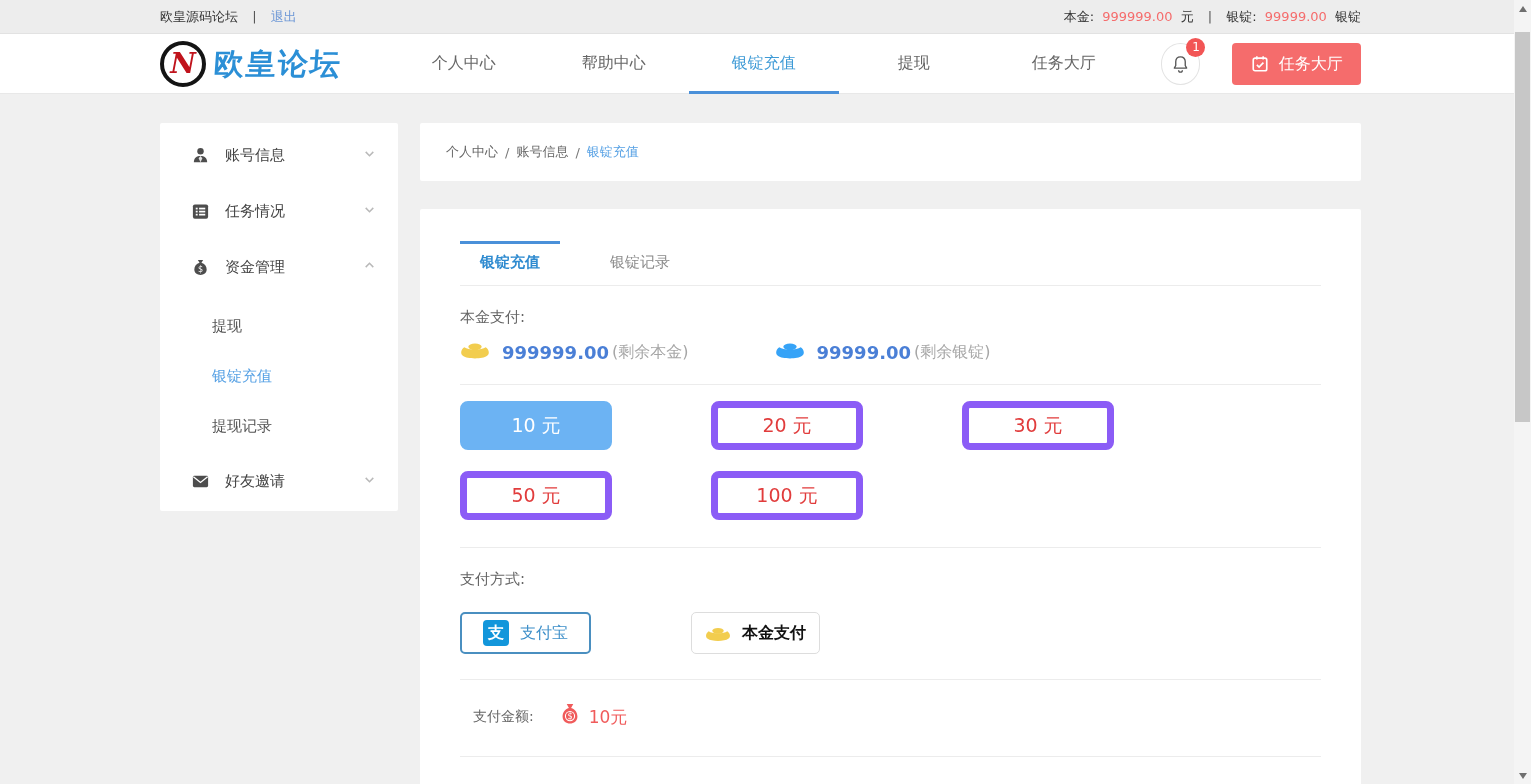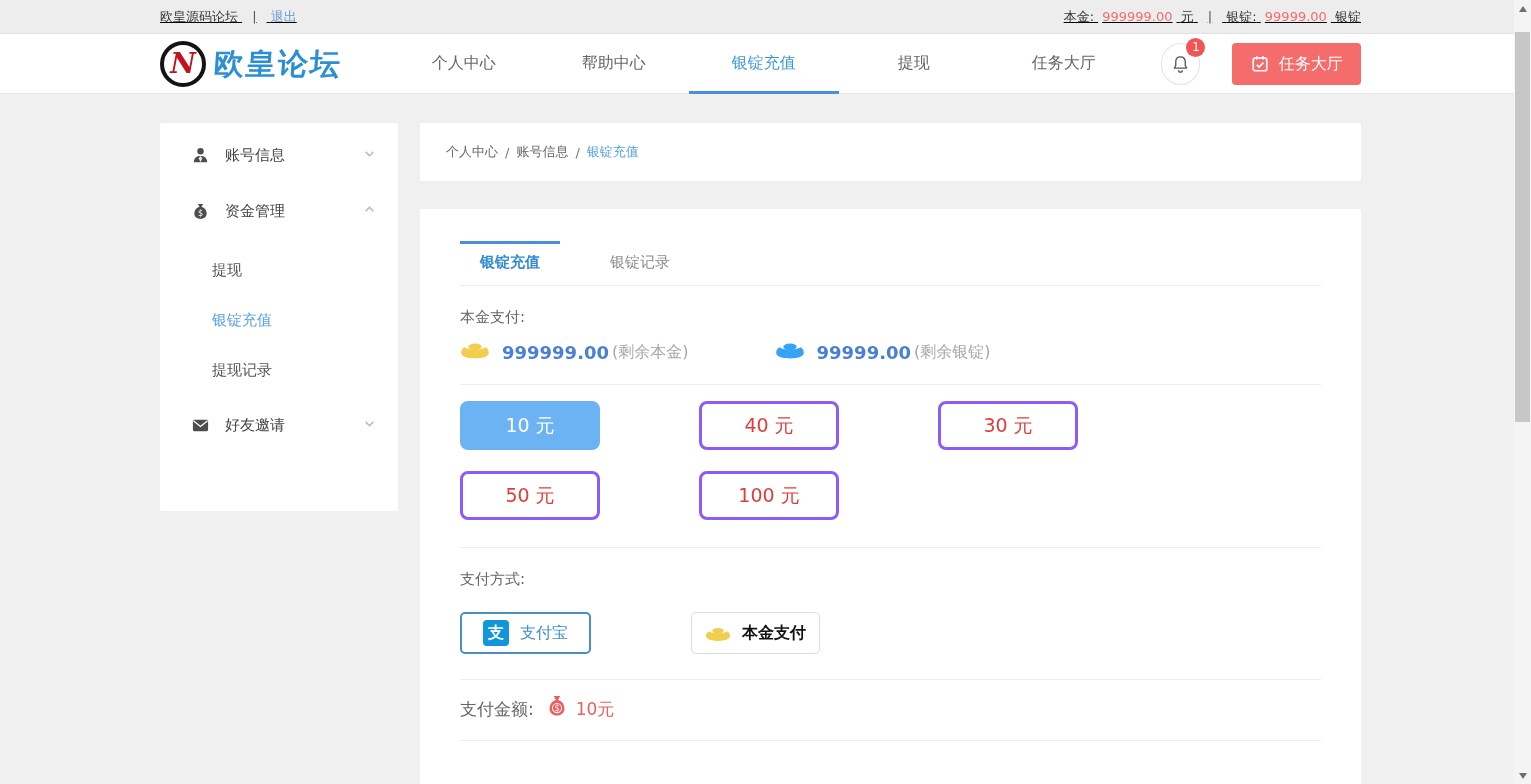--- a/index.html
+++ b/index.html
@@ -2,21 +2,21 @@
 <html><head>
 <meta charset="utf-8">
 <style>
   * { margin: 0; padding: 0; box-sizing: border-box; }
   html, body { width: 1531px; height: 784px; }
   body { font-family: "DejaVu Sans", "Liberation Sans", sans-serif; background: #f0f0f0; overflow: hidden; }
   .page { position: relative; width: 1531px; height: 784px; overflow: hidden; background: #f0f0f0; }
   .shell { width: 1201px; margin-left: 160px; }
 
   
-  .topbar { height: 34px; background: #ededed; border-bottom: 1px solid #e2e2e2; text-decoration: underline; }
+  .topbar { height: 34px; background: #ededed; border-bottom: 1px solid #e2e2e2; }
   .topbar-inner { display: flex; justify-content: space-between; align-items: center; height: 34px; font-size: 13px; color: #333; }
   .topbar a { color: #6b96d6; text-decoration: none; cursor: pointer; }
   .topbar .sep { color: #555; margin: 0 10px; }
   .topbar .red { color: #f56c6c; margin: 0 4px; }
 
   
   .navbar { height: 60px; background: #fff; border-bottom: 1px solid #e8e8e8; }
   .navbar-inner { display: flex; align-items: center; height: 60px; }
   .logo { display: flex; align-items: center; width: 242px; cursor: pointer; }
   .logo-badge { width: 46px; height: 46px; border: 4px solid #141414; border-radius: 50%; background: #fff;
@@ -64,35 +64,35 @@
   .balance-row { display: flex; align-items: center; margin-top: 13px; padding-bottom: 19px; border-bottom: 1px solid #ececec; }
   .bal-item { display: flex; align-items: center; }
   .bal-item + .bal-item { margin-left: 86px; }
   .bal-item .ingot { margin-right: 12px; }
   .bal-value { font-size: 18px; font-weight: bold; color: #4a7fd6; }
   .bal-cap { font-size: 16px; color: #a6a6a6; margin-left: 3px; }
 
   .amount-grid { margin-top: 16px; padding-bottom: 27px; border-bottom: 1px solid #ececec; }
   .amount-row { display: flex; }
   .amount-row + .amount-row { margin-top: 21px; }
-  .amt-btn { width: 140px; height: 49px; border-radius: 8px; border: 3px solid #8b5cf6; background: #fff; color: #e13c3c;
+  .amt-btn { width: 152px; height: 49px; border-radius: 8px; border: 7px solid #8b5cf6; background: #fff; color: #e13c3c;
     font-size: 19px; cursor: pointer; font-family: inherit; }
   .amt-btn + .amt-btn { margin-left: 99px; }
   .amt-btn.selected { background: #6cb3f3; border-color: #6cb3f3; color: #fff; }
 
   .pay-row { display: flex; align-items: center; margin-top: 23px; padding-bottom: 25px; border-bottom: 1px solid #ececec; }
   .pm-btn { display: flex; align-items: center; justify-content: center; gap: 11px; height: 42px; background: #fff;
     border-radius: 5px; cursor: pointer; font-family: inherit; }
   .pm-alipay { width: 131px; border: 2px solid #4a8fc0; color: #3d8fc9; font-size: 16px; }
   .pm-benjin { width: 129px; margin-left: 100px; border: 1px solid #ddd; color: #111; font-size: 16px; font-weight: bold; }
   .alipay-sq { width: 26px; height: 26px; border-radius: 4px; background: #1296db; color: #fff; font-size: 16px; font-weight: bold;
     display: flex; align-items: center; justify-content: center; }
 
   .payamt-row { display: flex; align-items: center; margin-top: 15px; padding-bottom: 17px; border-bottom: 1px solid #ececec; }
-  .payamt-row .sec-inline { font-size: 17px; color: #666; margin: 0; }
+  .payamt-row .sec-inline { font-size: 14px; color: #666; margin: 13px; }
   .payamt-row .bag { margin: 0 8px 0 12px; }
   .payamt-value { font-size: 17px; color: #f05b5b; }
 
   
   .scrollbar { position: absolute; top: 0; right: 0; width: 17px; height: 784px; background: #f4f4f4; }
   .sb-arrow { position: absolute; left: 0; width: 17px; height: 17px; display: flex; align-items: center; justify-content: center; cursor: pointer; }
   .sb-arrow.up { top: 0; }
   .sb-arrow.down { bottom: 0; }
   .tri-up { width: 0; height: 0; border-left: 4px solid transparent; border-right: 4px solid transparent; border-bottom: 6px solid #6f6f6f; }
   .tri-down { width: 0; height: 0; border-left: 4px solid transparent; border-right: 4px solid transparent; border-top: 6px solid #6f6f6f; }
@@ -170,20 +170,39 @@
         <span>账号信息</span>
         <span class="chev">
           <svg width="13" height="13" viewBox="0 0 12 12">
               <path d="M2.5 4.5 L6 8 L9.5 4.5" fill="none" stroke="#b9b9b9" stroke-width="1.4"></path>
             </svg>
         </span>
       </div>
       <div class="side-group">
         <span class="gicon">
           <svg width="19" height="19" viewBox="0 0 20 20">
+              <rect x="2" y="2.5" width="16" height="15" rx="2" fill="#4d4d4d"></rect>
+              <rect x="5" y="6" width="2" height="1.8" fill="#fff"></rect>
+              <rect x="8.5" y="6" width="6.5" height="1.8" fill="#fff"></rect>
+              <rect x="5" y="9.2" width="2" height="1.8" fill="#fff"></rect>
+              <rect x="8.5" y="9.2" width="6.5" height="1.8" fill="#fff"></rect>
+              <rect x="5" y="12.4" width="2" height="1.8" fill="#fff"></rect>
+              <rect x="8.5" y="12.4" width="6.5" height="1.8" fill="#fff"></rect>
+            </svg>
+        </span>
+        <span>任务情况</span>
+        <span class="chev">
+          <svg width="13" height="13" viewBox="0 0 12 12">
+              <path d="M2.5 4.5 L6 8 L9.5 4.5" fill="none" stroke="#b9b9b9" stroke-width="1.4"></path>
+            </svg>
+        </span>
+      </div>
+      <div class="side-group">
+        <span class="gicon">
+          <svg width="19" height="19" viewBox="0 0 20 20">
               <path d="M7.2 2 L12.8 2 L11 5 C14.5 6 16.5 8.8 16.5 12.2 C16.5 16 13.6 17.8 10 17.8 C6.4 17.8 3.5 16 3.5 12.2 C3.5 8.8 5.5 6 9 5 Z" fill="#4d4d4d"></path>
               <text x="10" y="14.6" text-anchor="middle" font-size="8.5" fill="#fff" font-family="DejaVu Sans, sans-serif">$</text>
             </svg>
         </span>
         <span>资金管理</span>
         <span class="chev">
           <svg width="13" height="13" viewBox="0 0 12 12">
               <path d="M2.5 7.5 L6 4 L9.5 7.5" fill="none" stroke="#b9b9b9" stroke-width="1.4"></path>
             </svg>
         </span>
@@ -246,21 +265,21 @@
                 </svg>
             </span>
             <span class="bal-value">99999.00</span>
             <span class="bal-cap">(剩余银锭)</span>
           </div>
         </div>
 
         <div class="amount-grid">
           <div class="amount-row">
             <button class="amt-btn selected">10 元</button>
-            <button class="amt-btn">40 元</button>
+            <button class="amt-btn">20 元</button>
             <button class="amt-btn">30 元</button>
           </div>
           <div class="amount-row">
             <button class="amt-btn">50 元</button>
             <button class="amt-btn">100 元</button>
           </div>
         </div>
 
         <div class="sec-label">支付方式:</div>
         <div class="pay-row">

